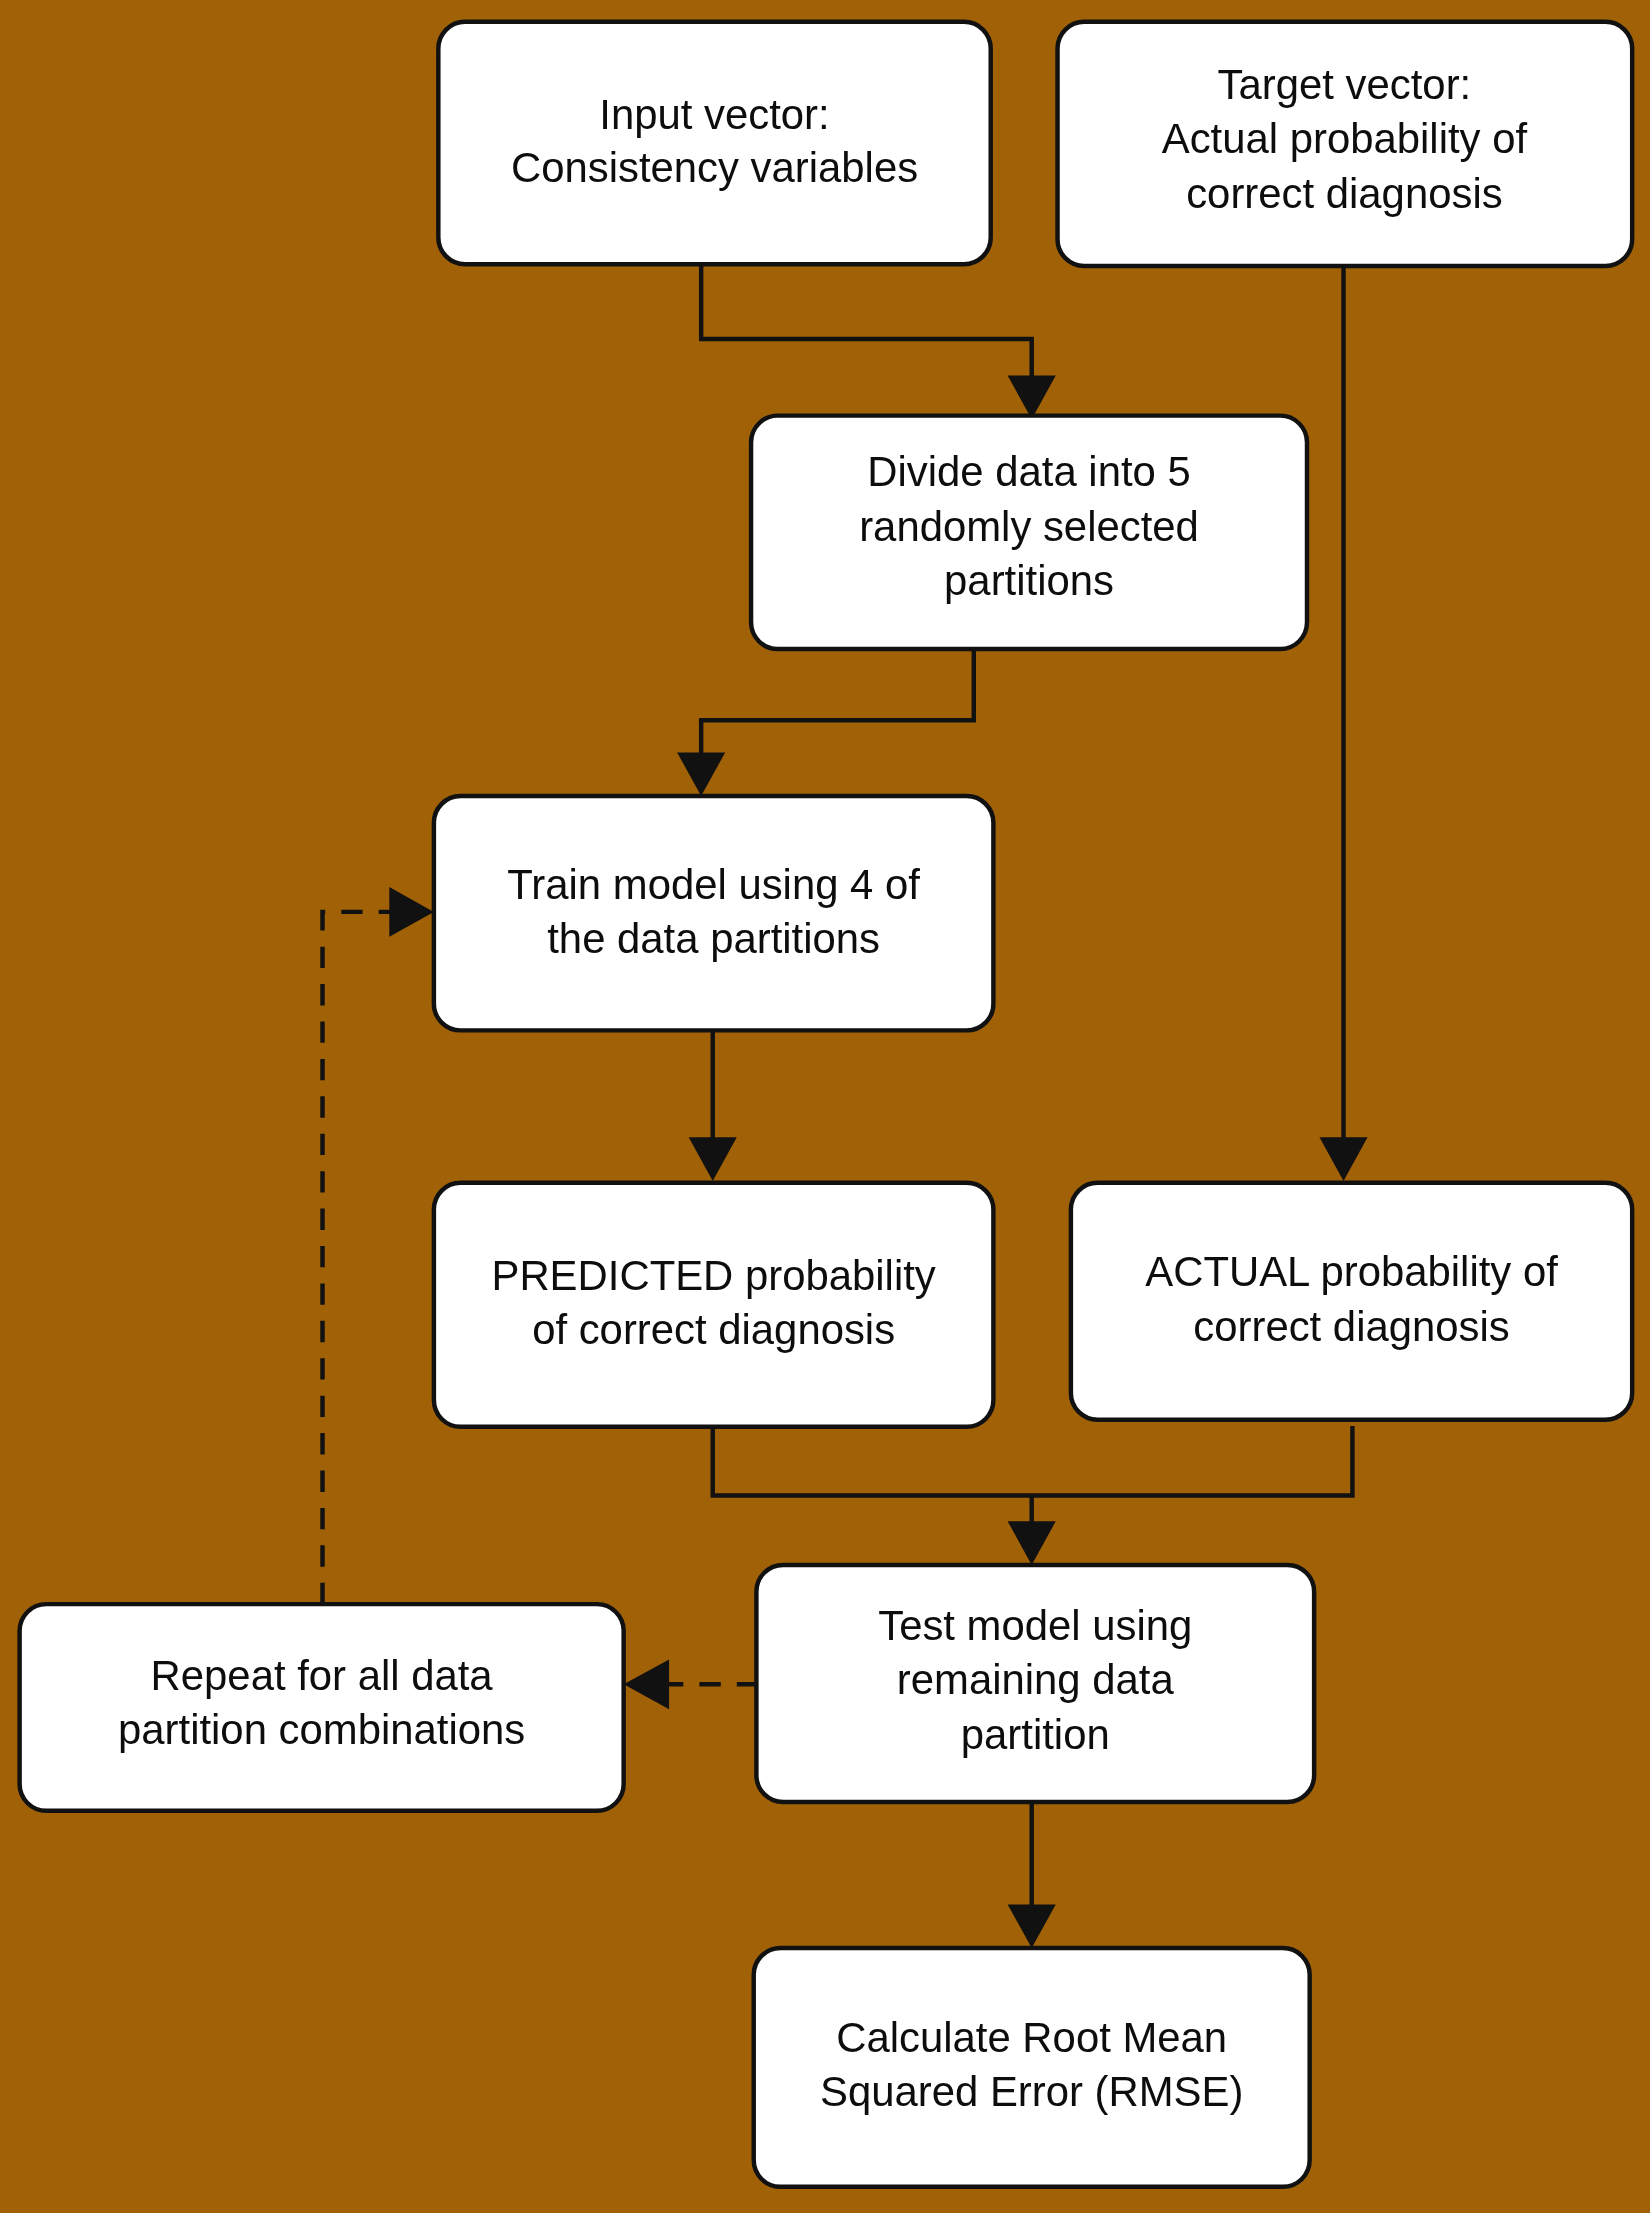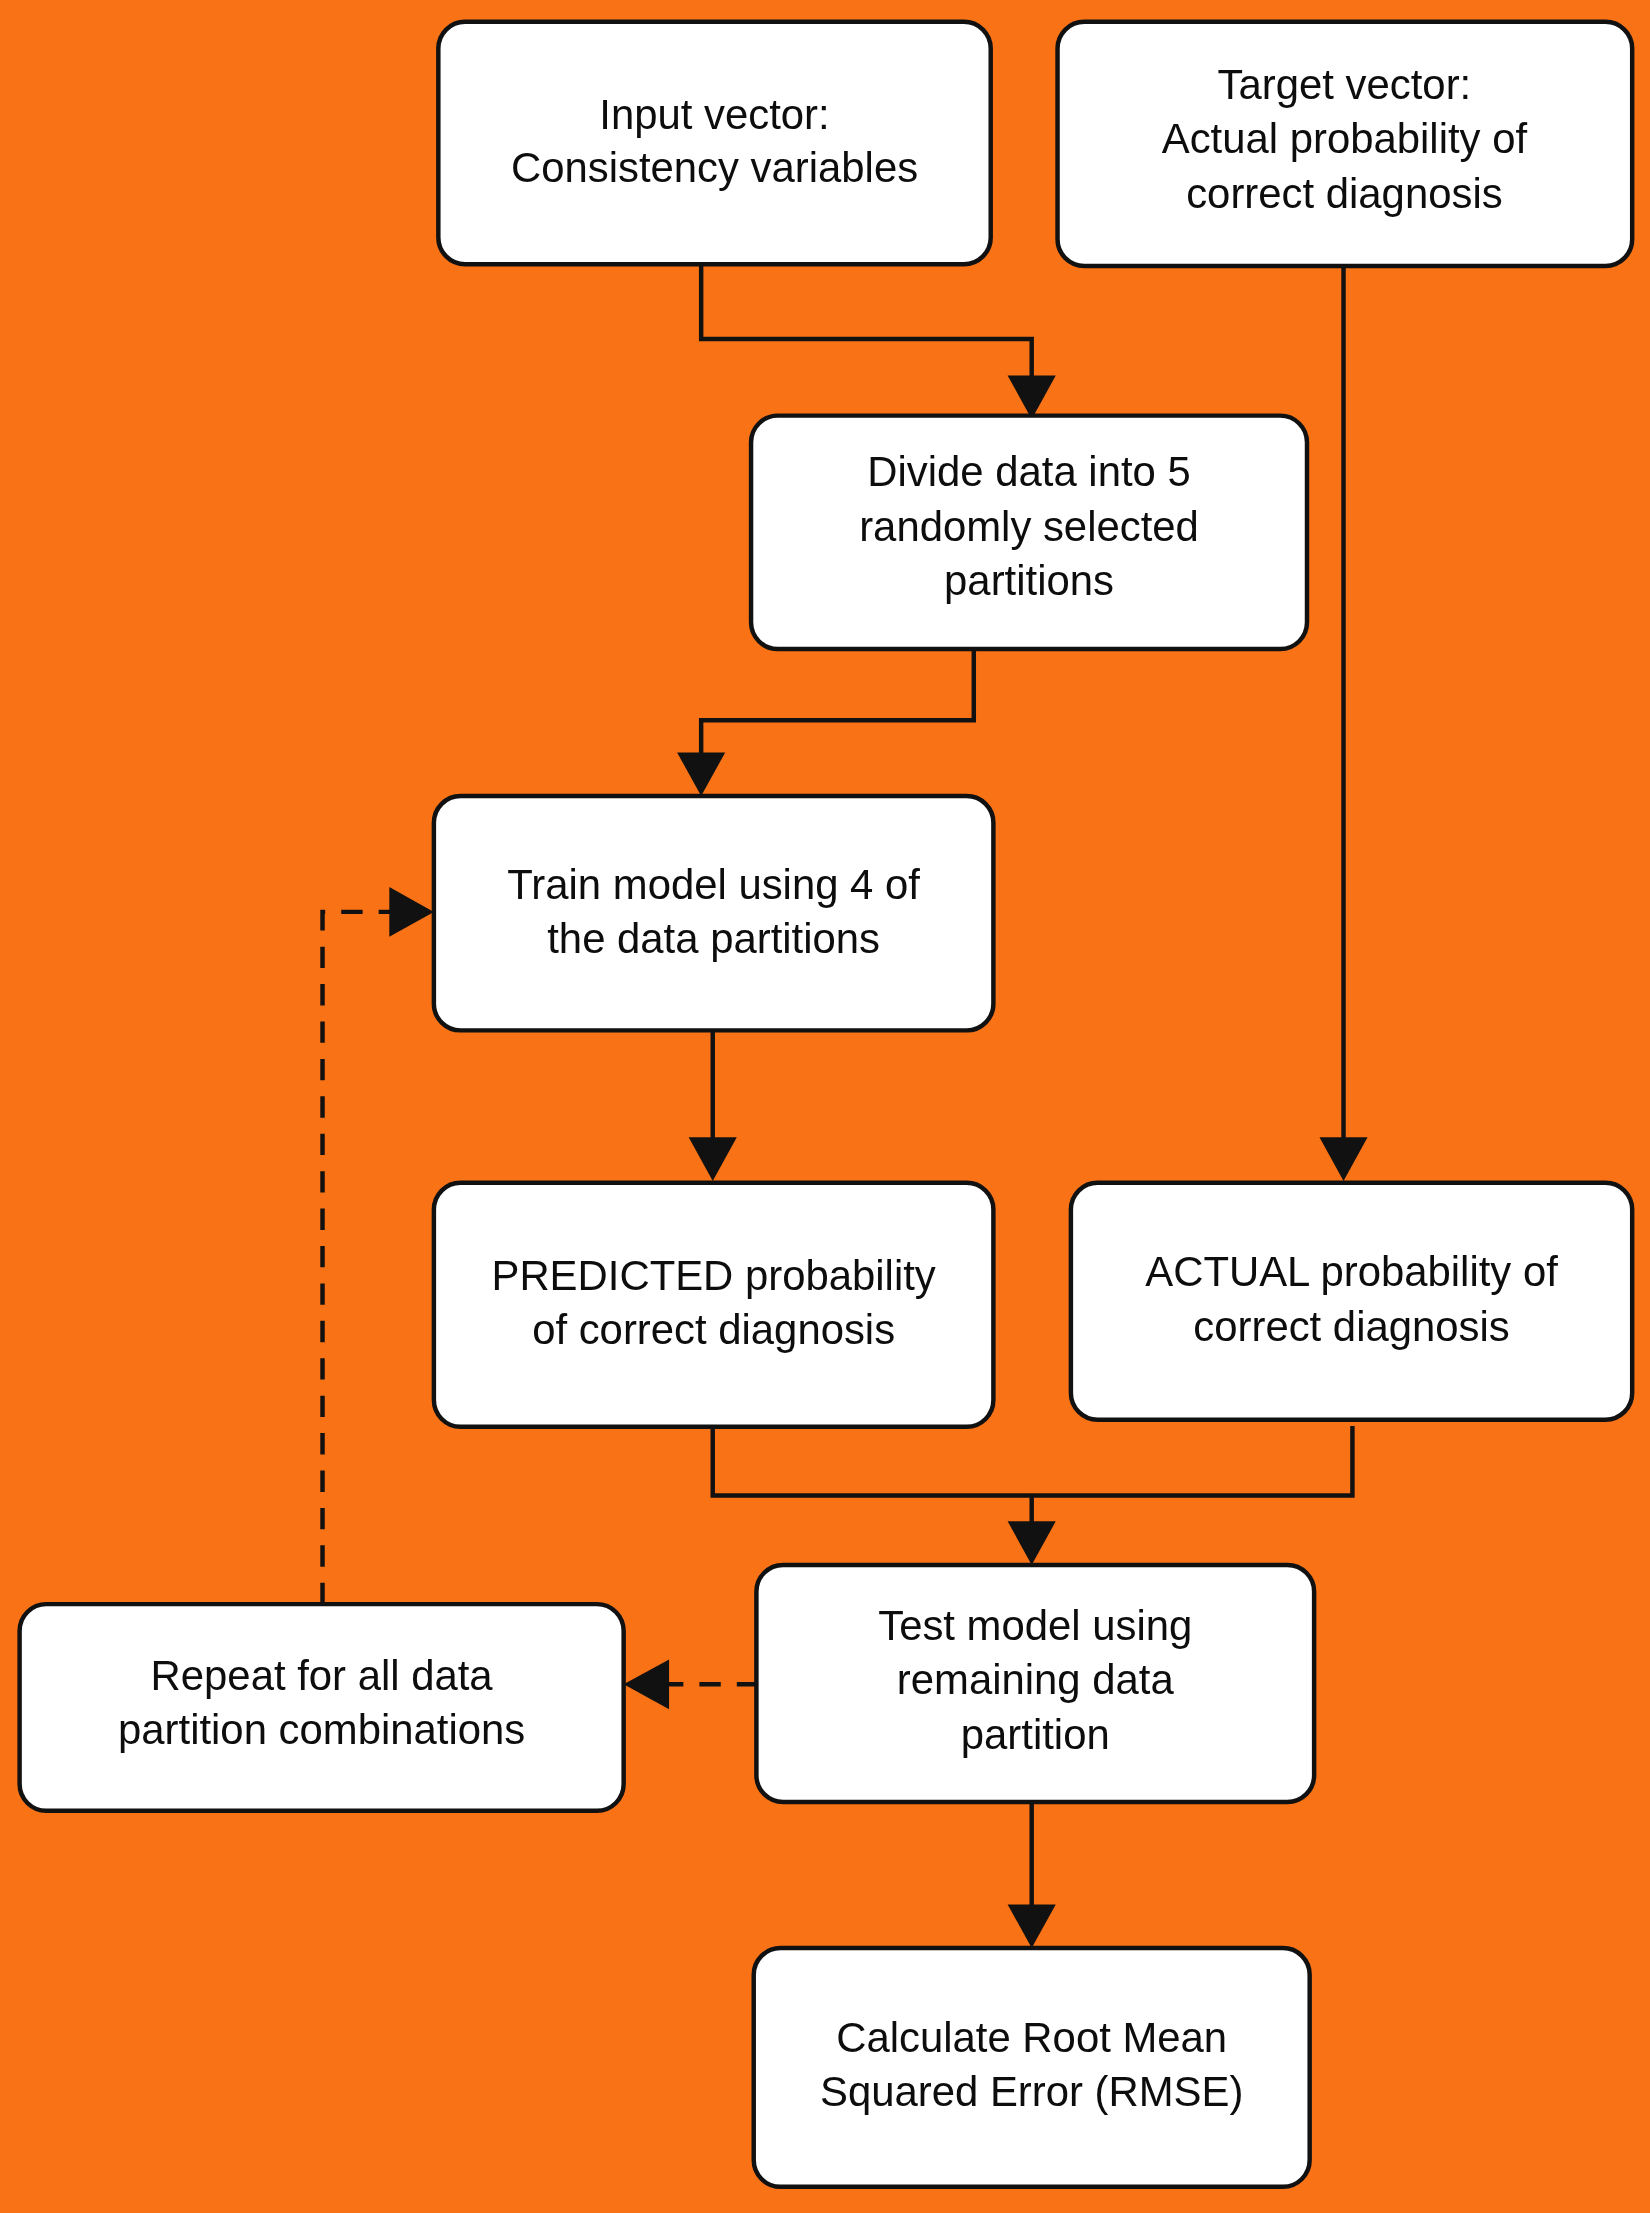--- a/index.html
+++ b/index.html
@@ -4,21 +4,21 @@
 <style>
   html, body {
     margin: 0;
     padding: 0;
     background: #ffffff;
   }
   #canvas {
     position: relative;
     width: 1650px;
     height: 2214px;
-    background: #f97316;
+    background: #a16207;
     overflow: hidden;
   }
   svg.diagram {
     position: absolute;
     top: 0;
     left: 0;
     width: 1650px;
     height: 2214px;
   }
   .node-rect {

